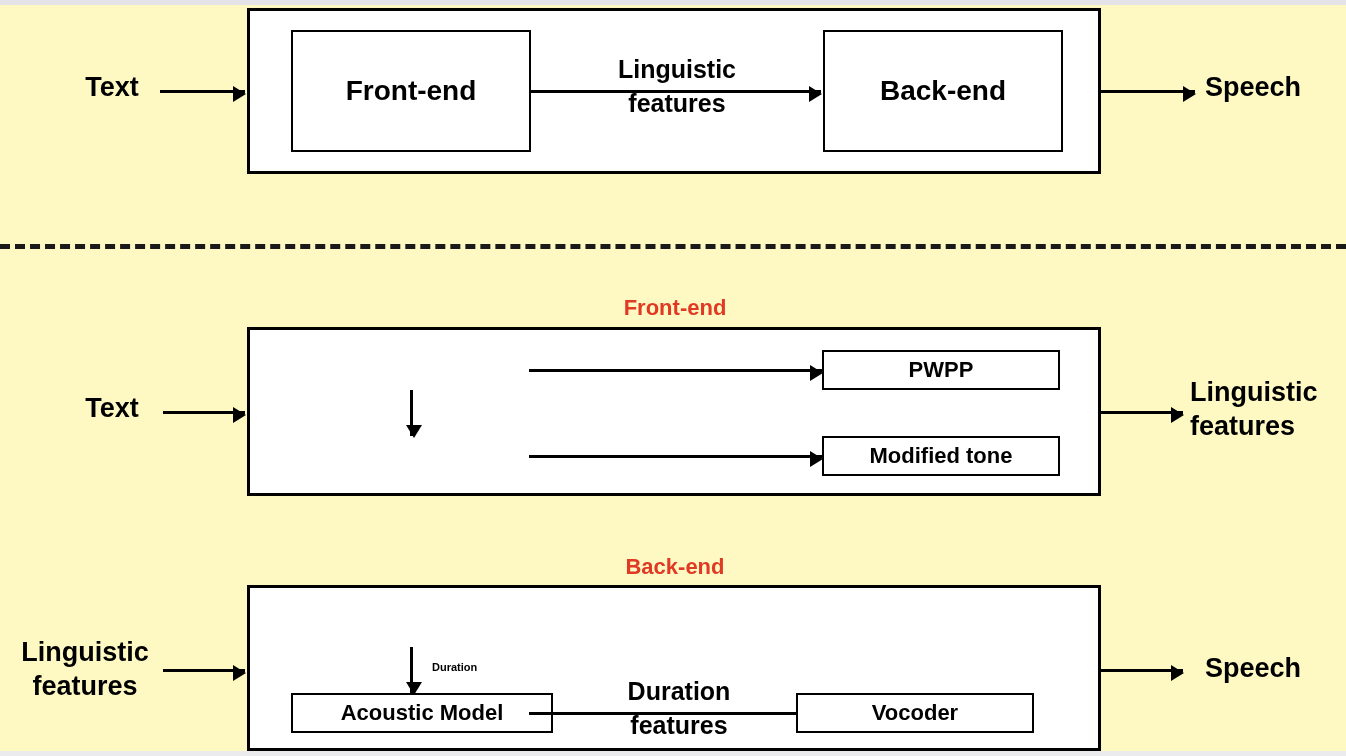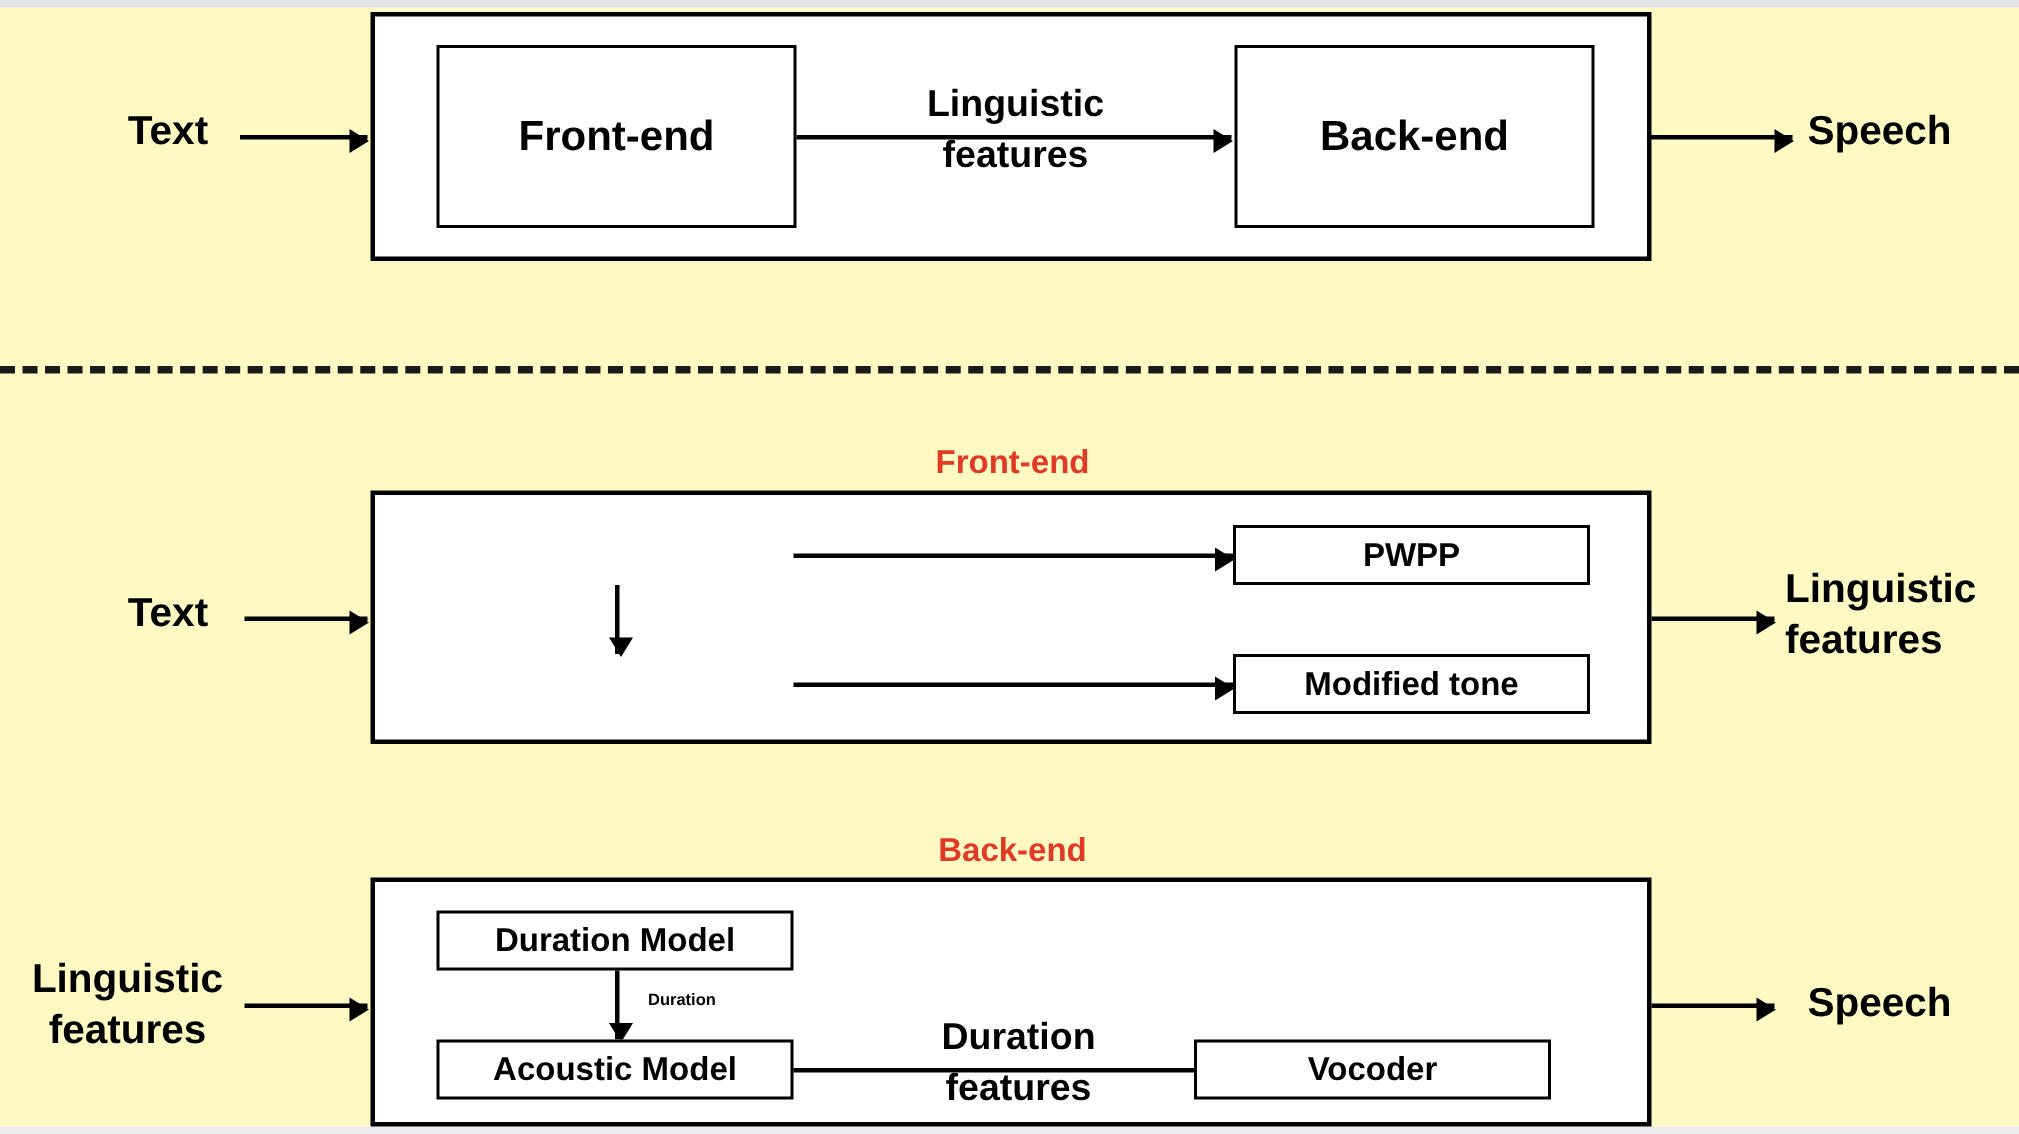--- a/index.html
+++ b/index.html
@@ -167,27 +167,26 @@
 
   <div class="section-title fs-title" style="left:560px; top:554px; width:230px;">Back-end</div>
 
   <div class="label fs-io" style="left:10px; top:637px; width:150px;">Linguistic</div>
   <div class="label fs-io" style="left:10px; top:671px; width:150px;">features</div>
 
   <div class="h-arrow" style="left:163px; top:669px; width:82px;"></div>
 
   <div class="outer-box" style="left:247px; top:585px; width:854px; height:166px;"></div>
 
-  <div class="inner-box fs-mid" style="left:291px; top:607px; width:238px; height:40px;">Duration Model</div>
 
   <div class="v-arrow" style="left:410px; top:647px; height:46px;"></div>
 
   <div class="label fs-tiny" style="left:432px; top:661px; width:110px; text-align:left;">Duration</div>
 
-  <div class="inner-box fs-mid" style="left:291px; top:693px; width:238px; height:40px;">Acoustic Model</div>
+  <div class="inner-box fs-mid" style="left:291px; top:693px; width:262px; height:40px;">Acoustic Model</div>
 
   <div class="h-arrow" style="left:529px; top:712px; width:293px;"></div>
 
   <div class="label fs-edge" style="left:594px; top:677px; width:170px;">Duration</div>
   <div class="label fs-edge" style="left:594px; top:711px; width:170px;">features</div>
 
   <div class="inner-box fs-mid" style="left:796px; top:693px; width:238px; height:40px;">Vocoder</div>
 
   <div class="h-arrow" style="left:1101px; top:669px; width:82px;"></div>
 

